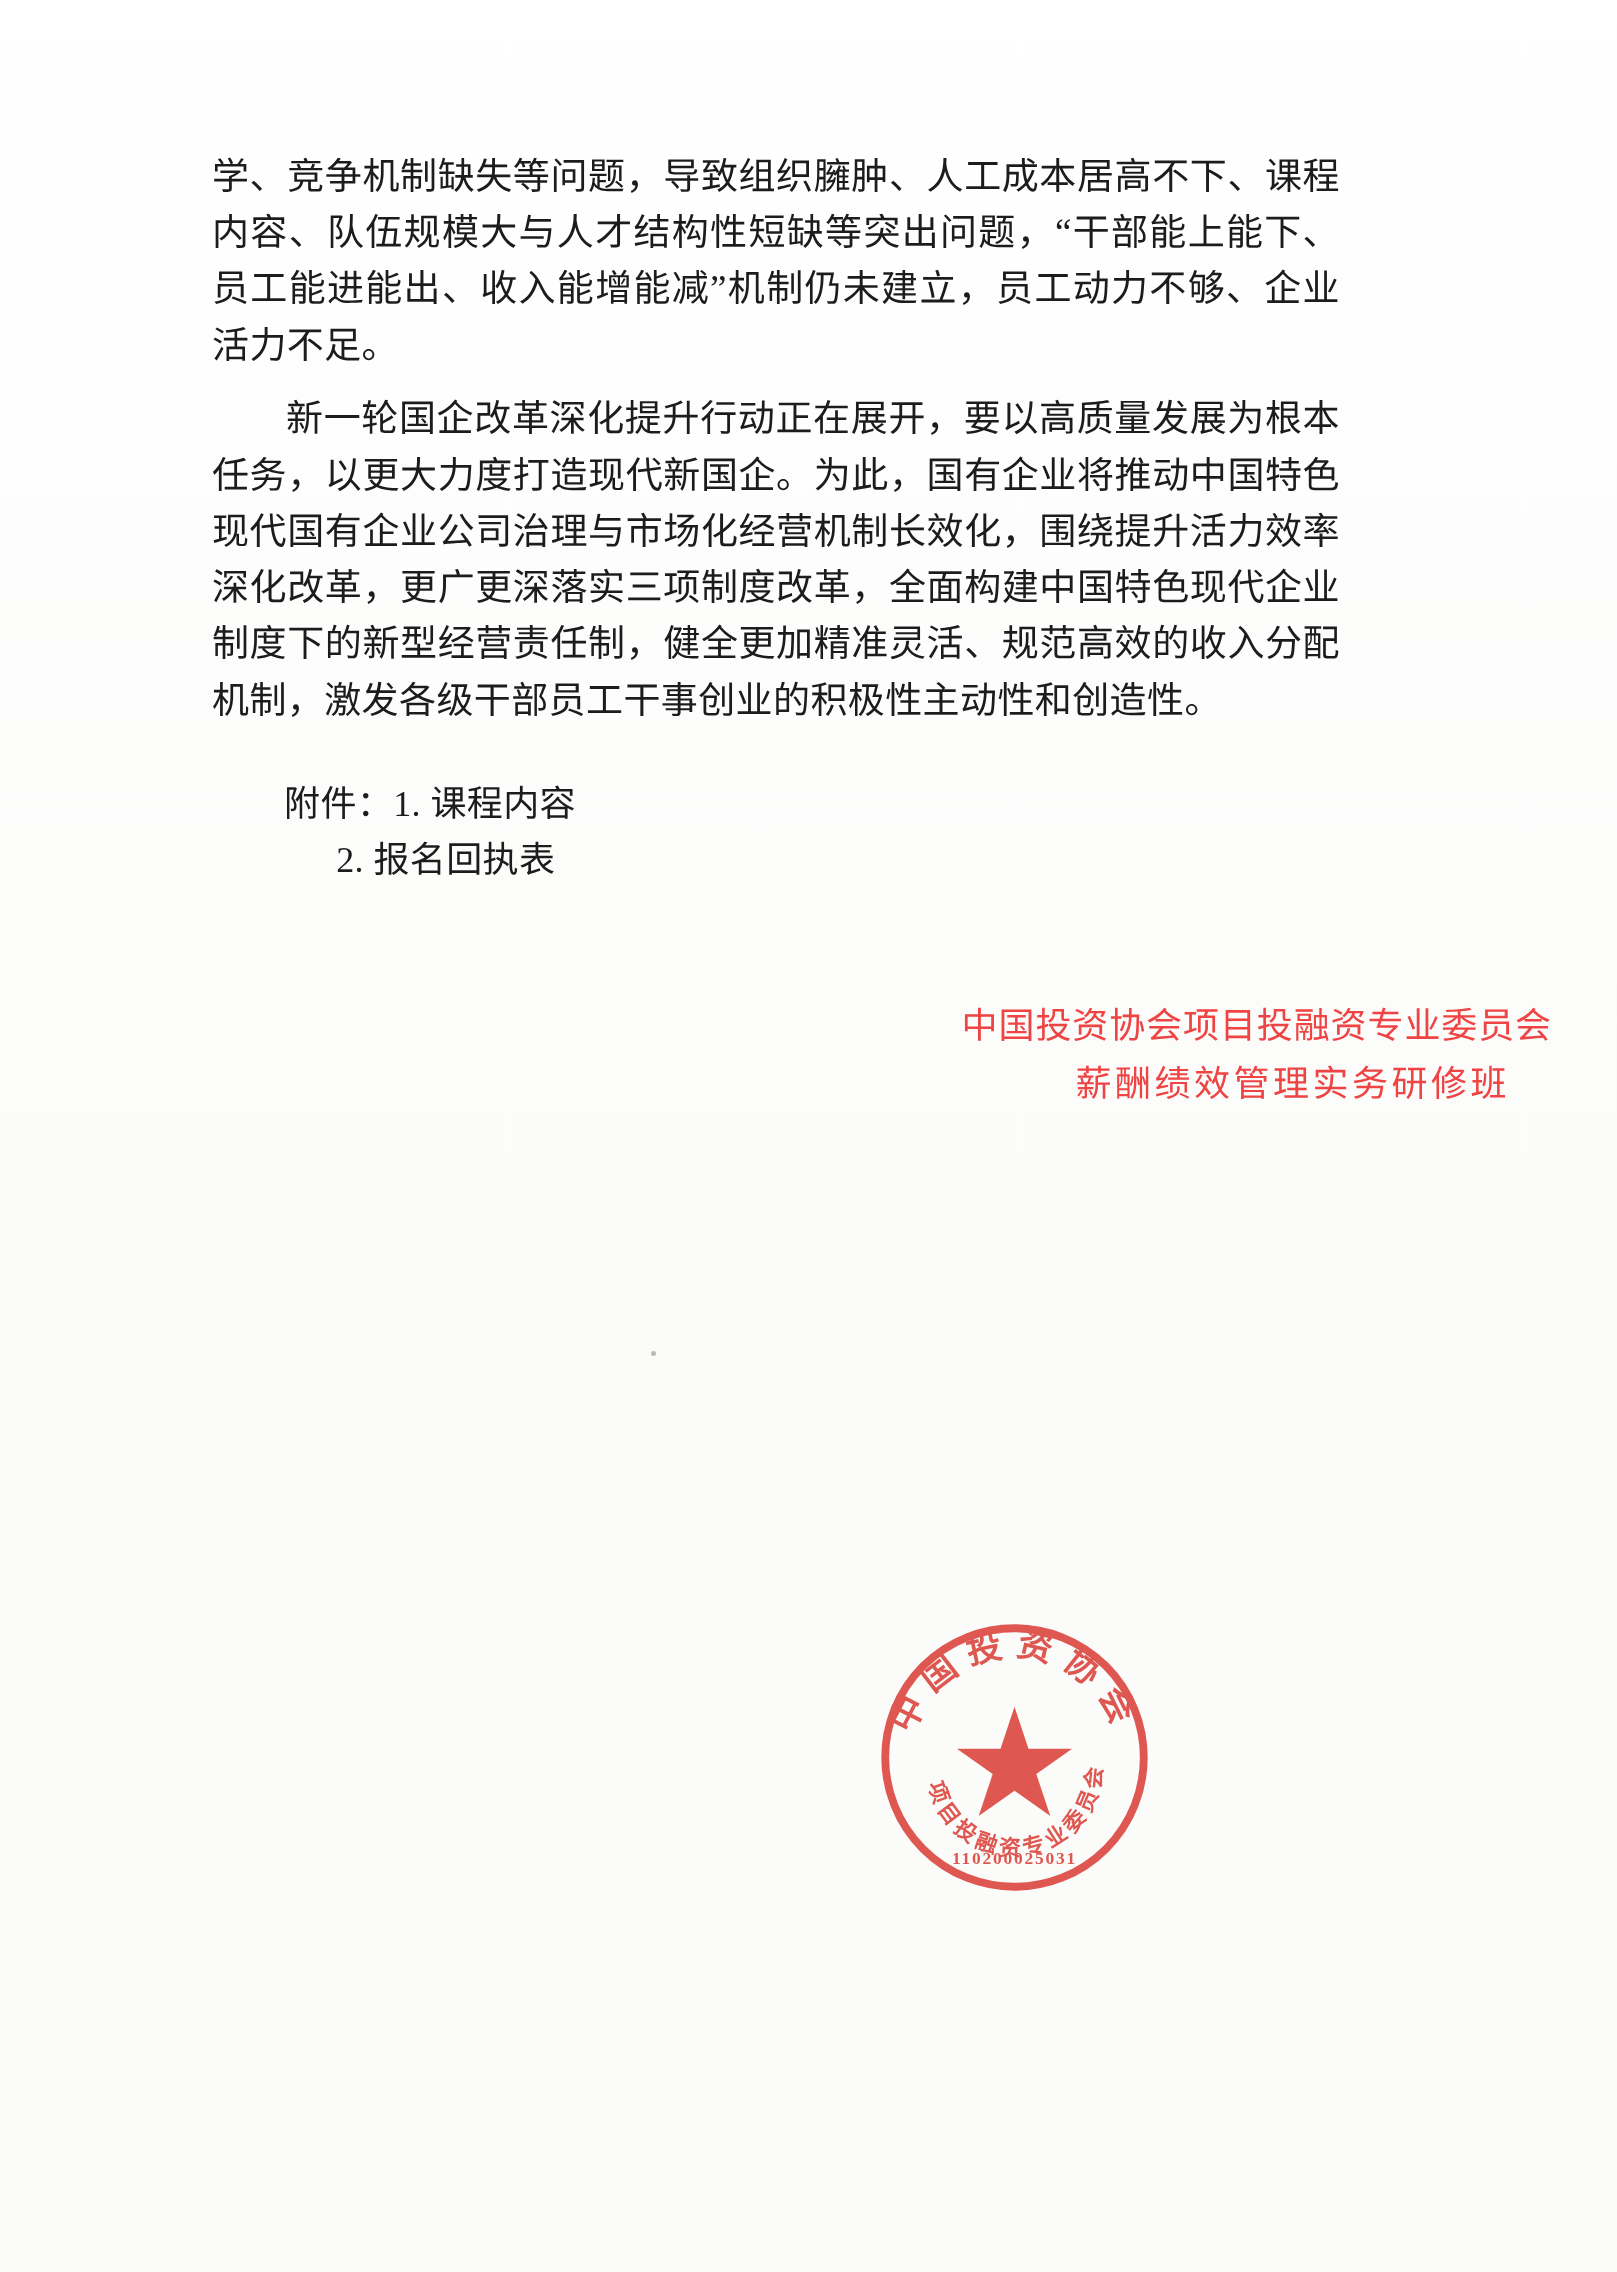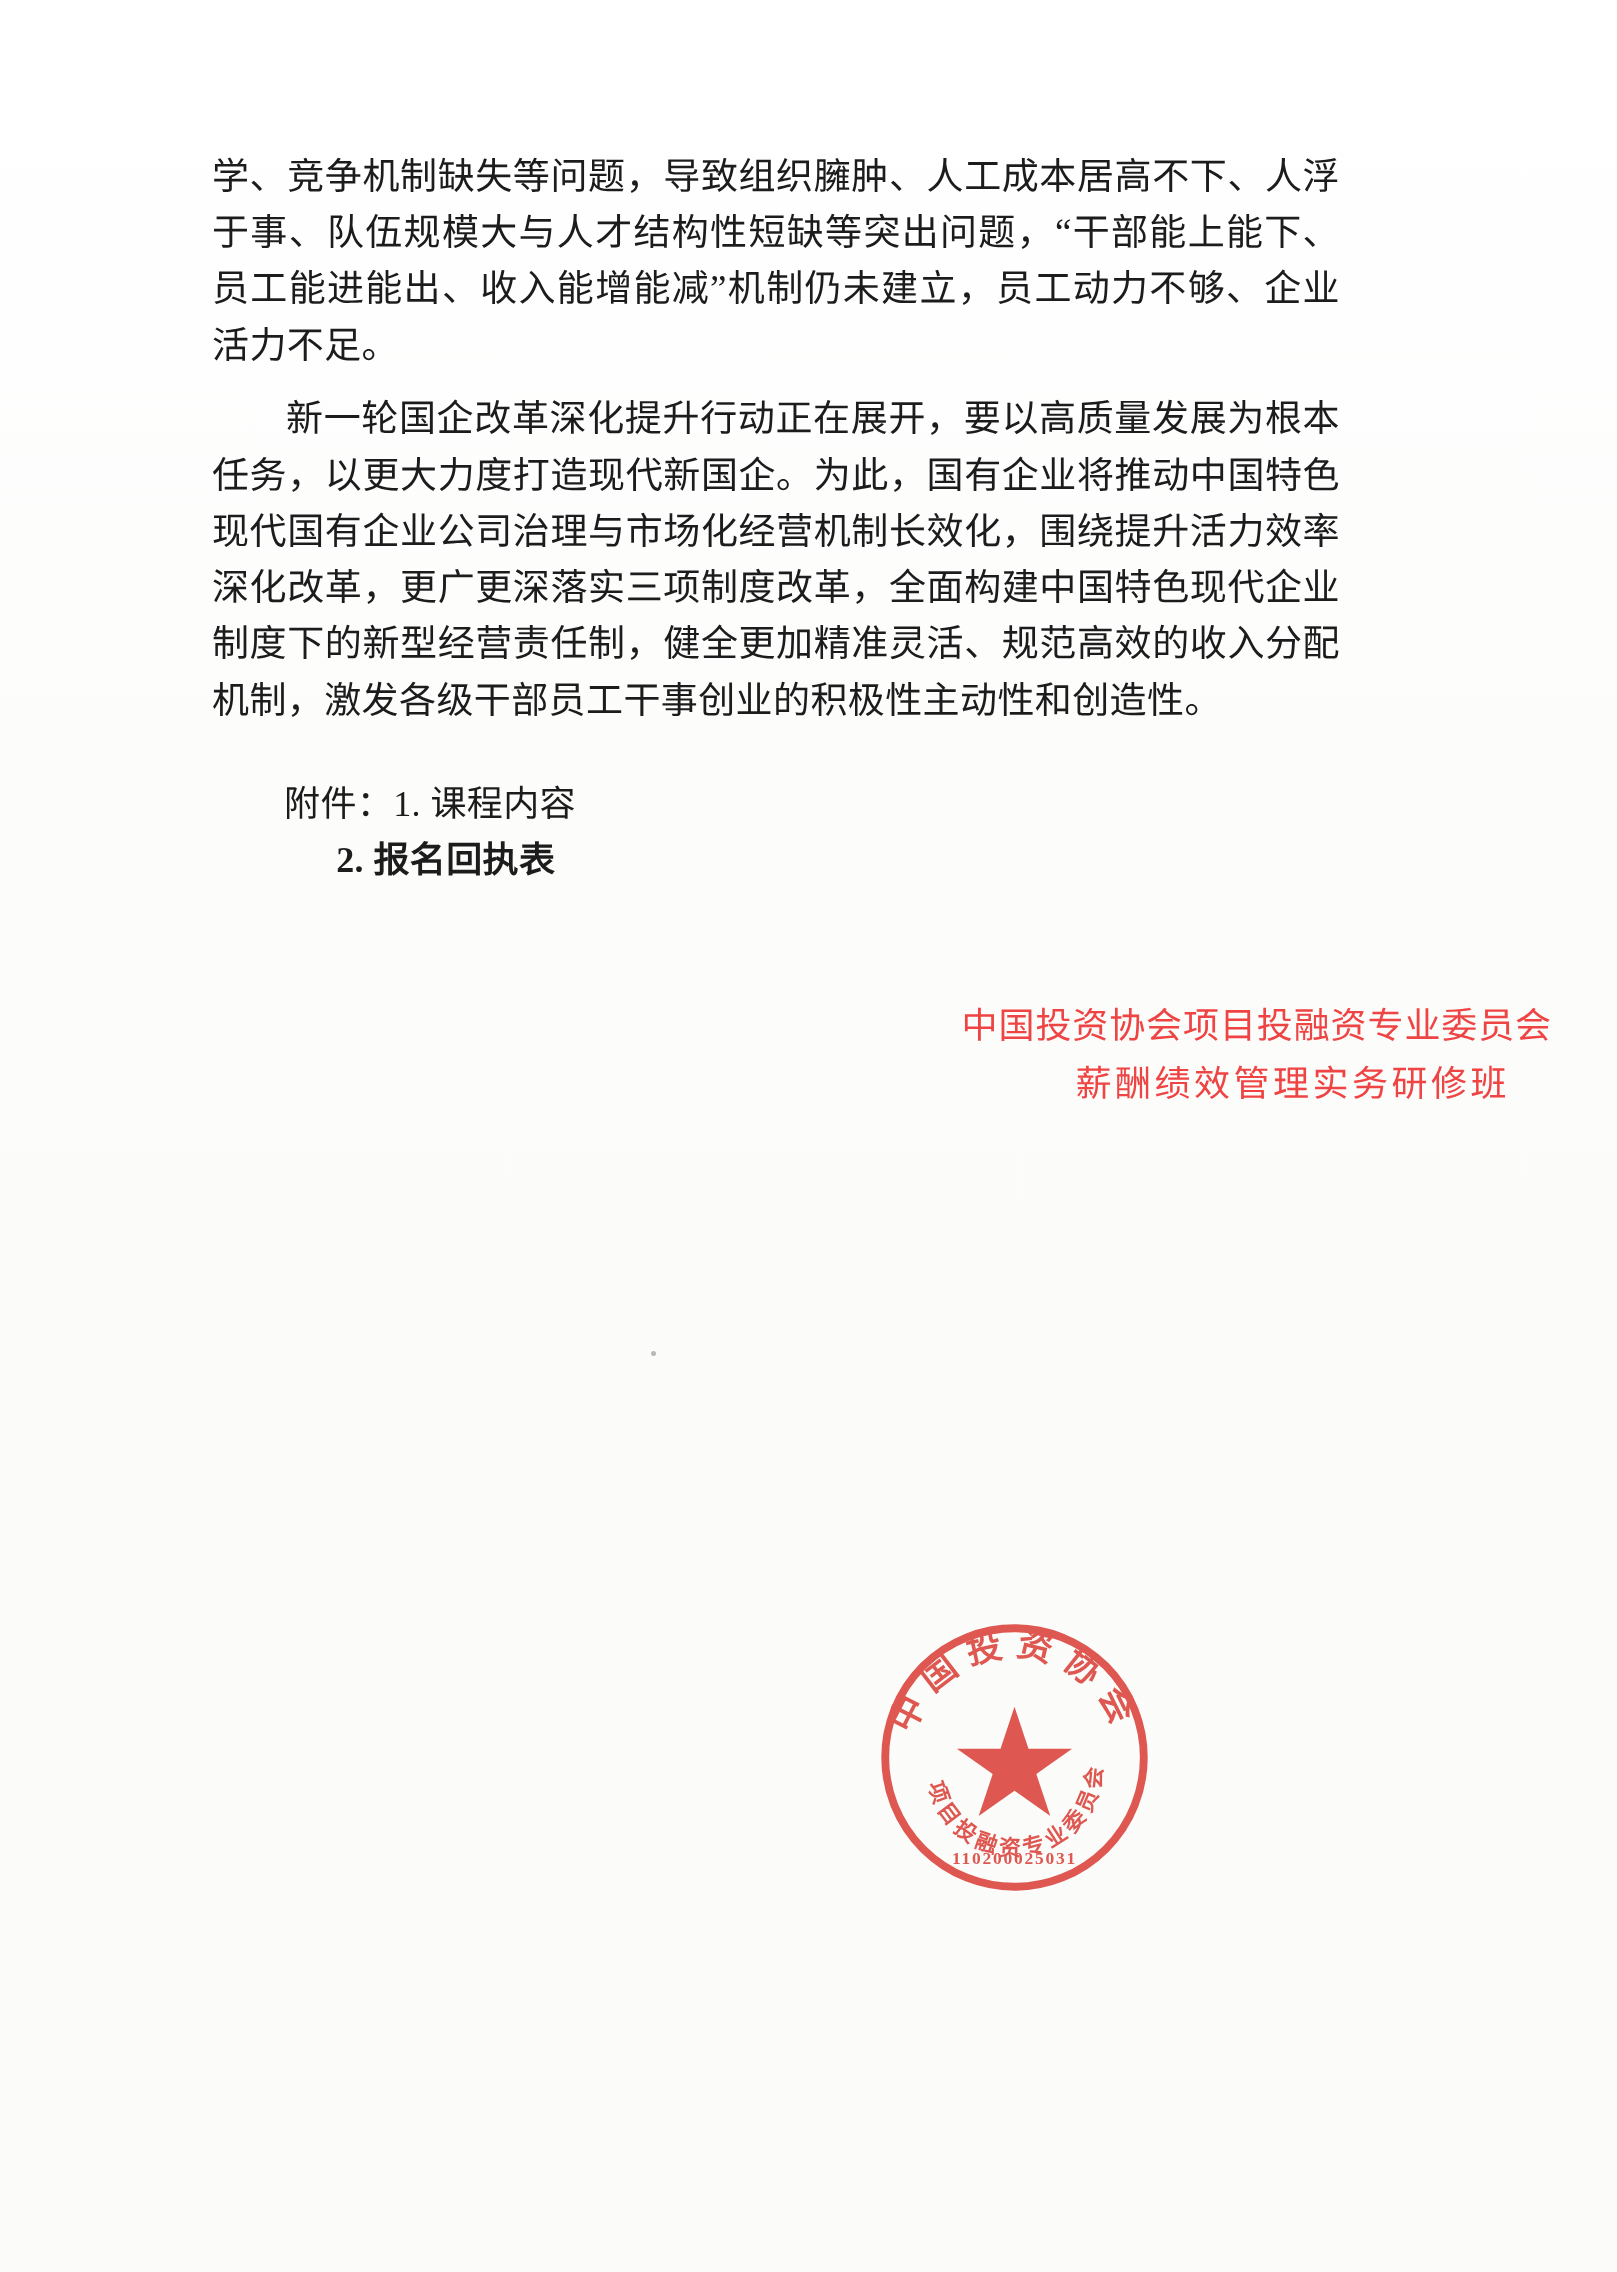--- a/index.html
+++ b/index.html
@@ -54,21 +54,20 @@
     font-size: 36px;
     line-height: 1.55;
     color: #1c1c1c;
     letter-spacing: 0.4px;
   }
   .attach-line {
     text-indent: 2em;
   }
   .attach-line.second {
     text-indent: 3.45em;
-    font-weight: bold;
   }
   .signature {
     position: absolute;
     right: 66px;
     top: 997px;
     text-align: left;
     font-size: 36px;
     line-height: 1.62;
     color: #ef4444;
     letter-spacing: 0.9px;
@@ -109,21 +108,21 @@
   }
 </style>
 </head>
 <body>
 
 <div class="page">
   <div class="paper-tint"></div>
 
   <div class="content">
 
-    <p class="para">学、竞争机制缺失等问题，导致组织臃肿、人工成本居高不下、人浮于事、队伍规模大与人才结构性短缺等突出问题，“干部能上能下、员工能进能出、收入能增能减”机制仍未建立，员工动力不够、企业活力不足。</p>
+    <p class="para">学、竞争机制缺失等问题，导致组织臃肿、人工成本居高不下、课程内容、队伍规模大与人才结构性短缺等突出问题，“干部能上能下、员工能进能出、收入能增能减”机制仍未建立，员工动力不够、企业活力不足。</p>
     <div class="gap"></div>
     <p class="para indent">新一轮国企改革深化提升行动正在展开，要以高质量发展为根本任务，以更大力度打造现代新国企。为此，国有企业将推动中国特色现代国有企业公司治理与市场化经营机制长效化，围绕提升活力效率深化改革，更广更深落实三项制度改革，全面构建中国特色现代企业制度下的新型经营责任制，健全更加精准灵活、规范高效的收入分配机制，激发各级干部员工干事创业的积极性主动性和创造性。</p>
     <div class="gap"></div>
 
     <div class="attachments">
       <div class="attach-line">附件：1. 课程内容</div>
       <div class="attach-line second">2. 报名回执表</div>
     </div>
   </div>
 

